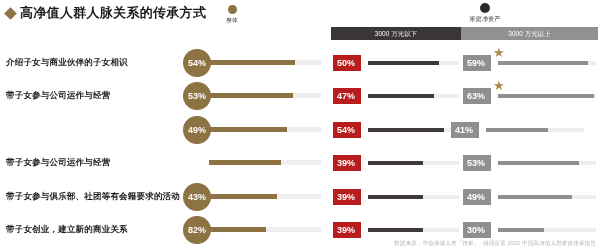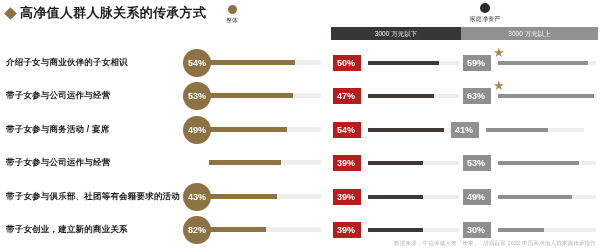--- a/index.html
+++ b/index.html
@@ -259,21 +259,20 @@
           <div class="badge">47%</div>
         </div>
         <div class="seg high" style="left: 463px; width: 133px;">
           <div class="track" style="left: 35px; width: 98px;"></div>
           <div class="fill" style="left: 35px; width: 95.7px;"></div>
           <div class="badge">63%</div>
           <span class="star" style="left: 30px;">★</span>
         </div>
       </div>
       <div class="row" style="top: 114.8px;">
-        <div class="row-label">带子女参与商务活动 / 宴席</div>
         <div class="overall">
           <div class="track"></div>
           <div class="fill" style="width: 77.9px;"></div>
           <div class="bubble">49%</div>
         </div>
         <div class="seg low" style="left: 333px; width: 126px;">
           <div class="track" style="left: 35px; width: 91px;"></div>
           <div class="fill" style="left: 35px; width: 76.2px;"></div>
           <div class="badge">54%</div>
         </div>

